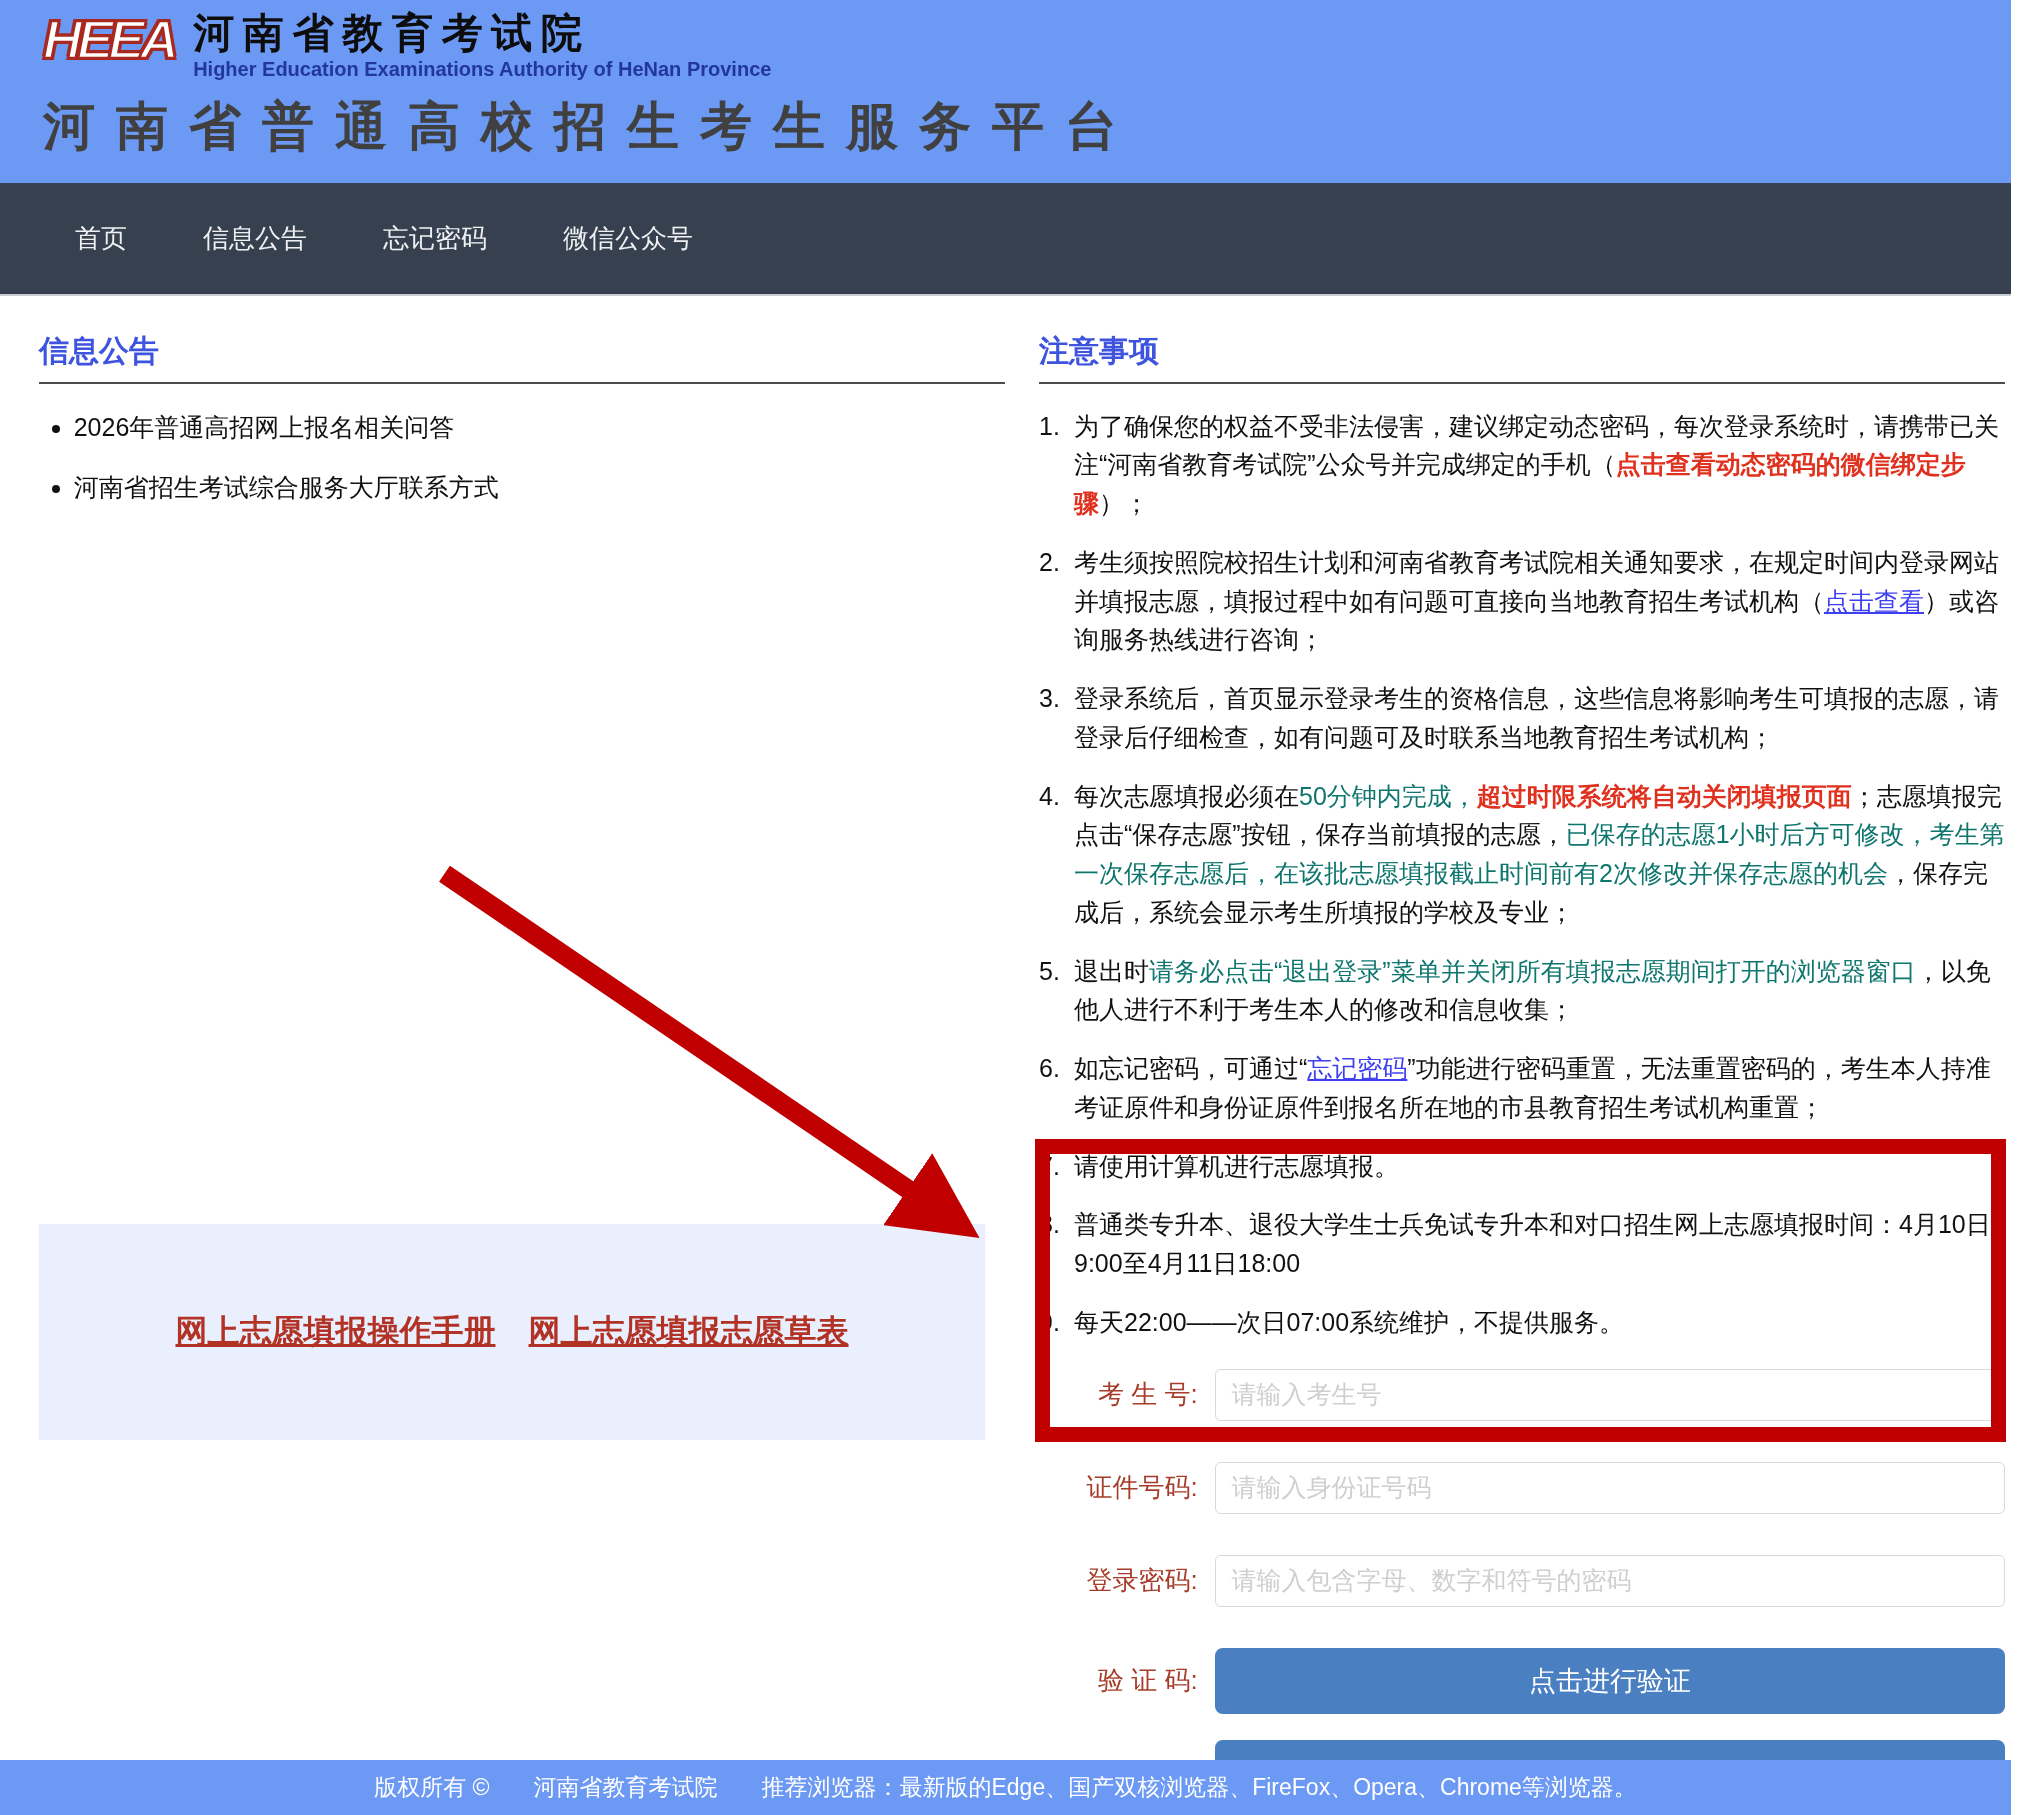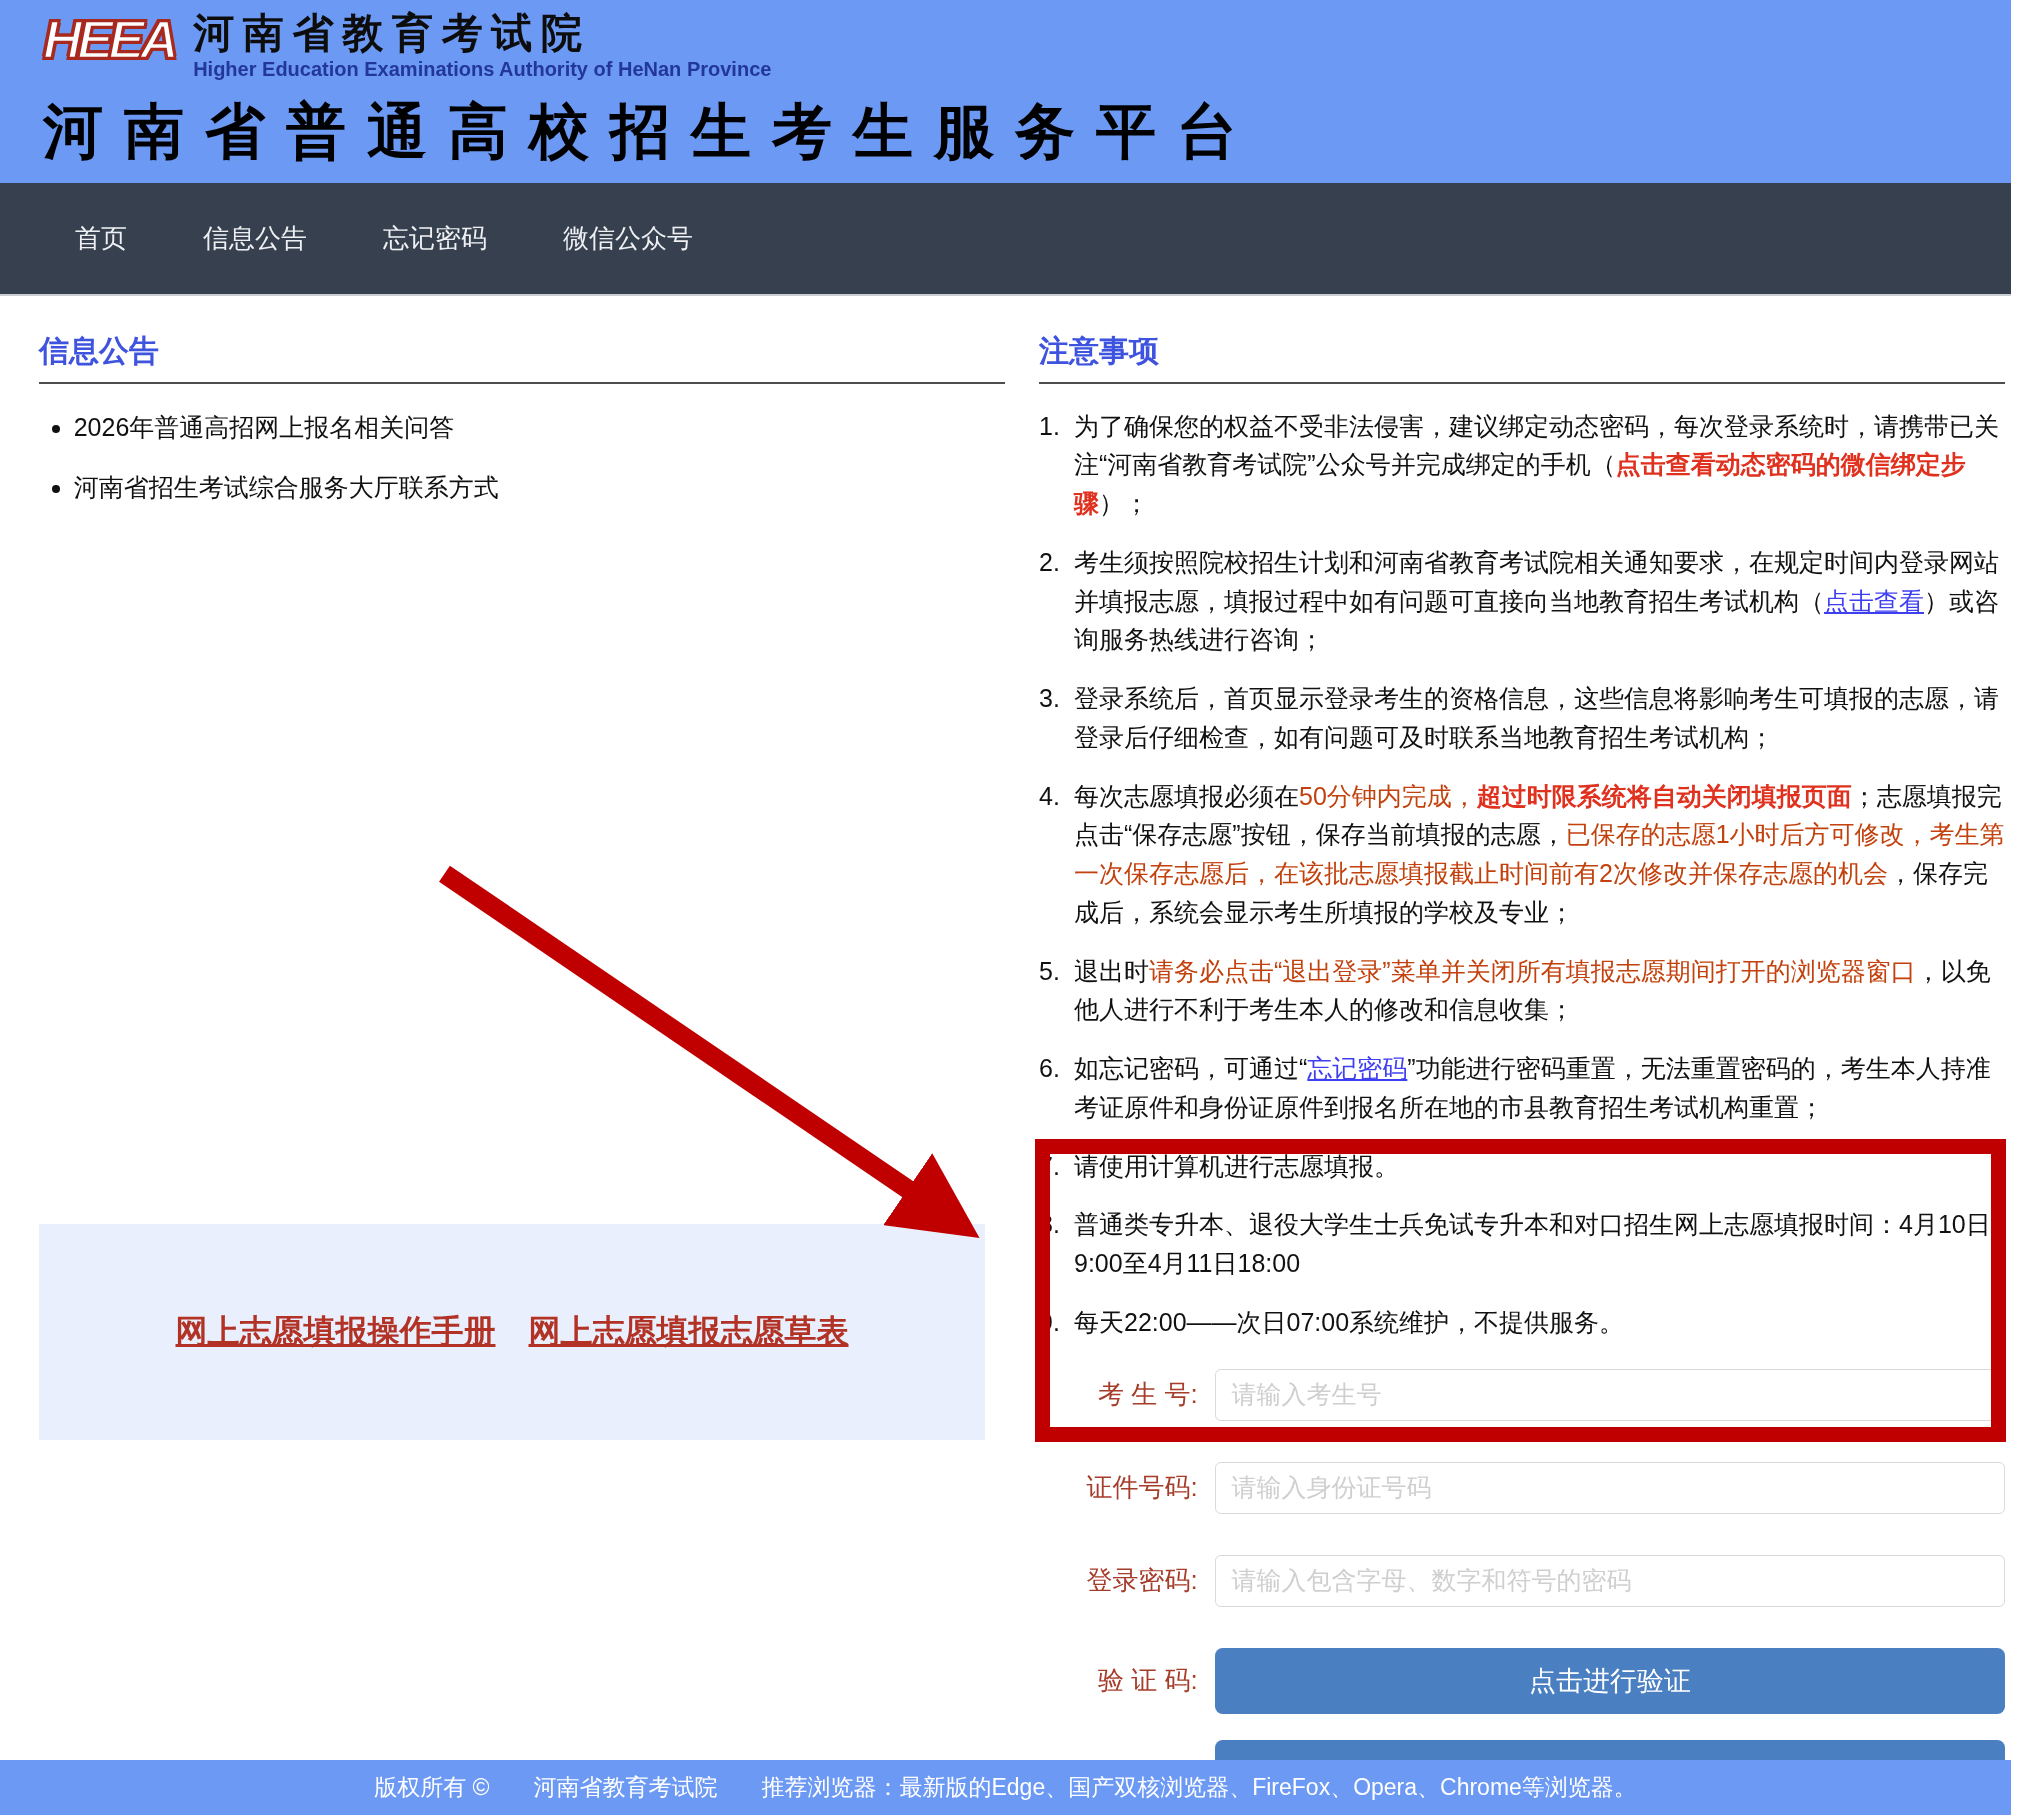--- a/index.html
+++ b/index.html
@@ -12,42 +12,42 @@
   .header { width:2011px; height:183px; background:#6c99f3; padding:9.7px 0 0 43px; }
   .logo-row { display:flex; align-items:flex-start; }
   .logo-mark {
     font-size:54px; font-weight:bold; font-style:italic; color:#fff; line-height:1;
     letter-spacing:-4.8px; margin-right:19.3px; padding-top:1.9px;
     -webkit-text-stroke:2.4px #a8291f;
     text-shadow:1.9px 1.9px 0 #a8291f,-1.9px -1.9px 0 #a8291f,1.9px -1.9px 0 #a8291f,-1.9px 1.9px 0 #a8291f;
   }
   .org-name { font-size:41px; font-weight:bold; color:#0d0d0d; letter-spacing:8.7px; line-height:1.15; }
   .org-en { font-size:20px; font-weight:bold; color:#23379b; margin-top:1px; }
-  .site-title { font-size:60px; font-weight:bold; color:#000000; letter-spacing:21px; margin-top:11.6px; white-space:nowrap; }
+  .site-title { font-size:52px; font-weight:bold; color:#404040; letter-spacing:21px; margin-top:11.6px; white-space:nowrap; }
   
   .nav { width:2011px; height:113px; background:#36404e; border-bottom:2.9px solid #c9cdd4;
          display:flex; align-items:center; padding-left:75px; gap:76px; }
   .nav-item { color:#eef0f3; font-size:26px; cursor:pointer; white-space:nowrap; }
   
   .main { display:flex; gap:34px; padding:35px 0 0 39px; }
   .col-left { width:966px; }
   .col-right { width:966px; }
   .section-title { color:#3e53de; font-size:30px; font-weight:bold; margin:0 0 9.7px 0; }
   .rule { border:none; border-top:2.9px solid #4d4d4d; margin:0; }
   .ann-list { margin:27px 0 0 9.7px; padding:0 0 0 25px; }
   .ann-list li { font-size:25px; color:#111; margin-bottom:27px; cursor:pointer; }
   .handbook-panel { margin-top:720px; width:946px; height:216px; background:#e9effc;
     display:flex; flex-direction:row; align-items:center; justify-content:center; gap:33px; }
   .handbook-link { font-size:32px; font-weight:bold; color:#b23325; text-decoration:underline; cursor:pointer; }
   
   .notice-list { margin-top:23px; display:flex; flex-direction:column; gap:20px; }
   .notice-item { display:flex; font-size:25px; line-height:1.55; color:#111; }
   .notice-num { width:35px; flex:none; }
   .notice-text { flex:1; }
-  .seg-blue { color:#c2410c; }
+  .seg-blue { color:#0f766e; }
   .seg-red { color:#e0301e; font-weight:bold; }
   .seg-link { color:#3f3ff2; text-decoration:underline; cursor:pointer; }
   .seg-red-link { color:#e0301e; font-weight:bold; cursor:pointer; }
   
   .login-form { margin-top:27px; }
   .form-row { display:flex; align-items:center; margin-bottom:41px; }
   .btn-row { display:flex; align-items:center; margin-bottom:26px; }
   .form-label { width:176px; flex:none; text-align:right; padding-right:17.4px;
     font-size:26px; font-weight:normal; color:#a63c2a; white-space:nowrap; }
   .form-input { flex:1; height:52px; border:1px solid #d9d9d9; border-radius:5.8px;

